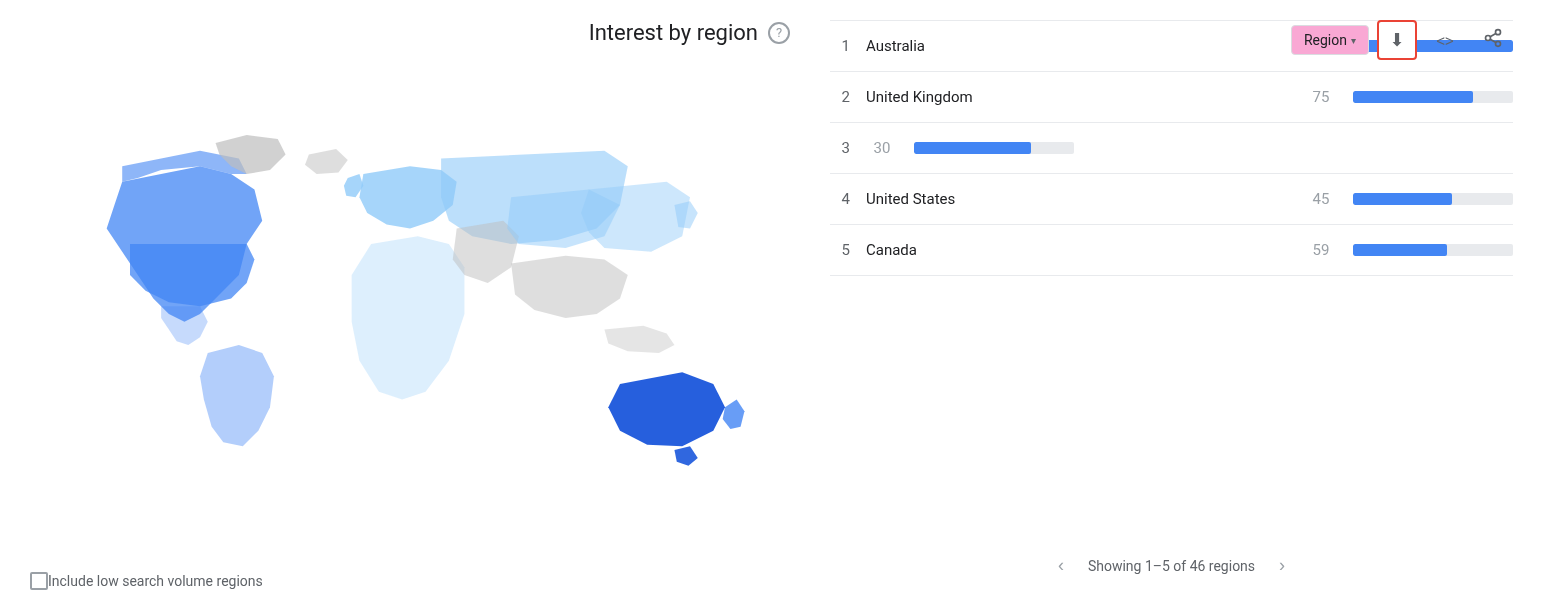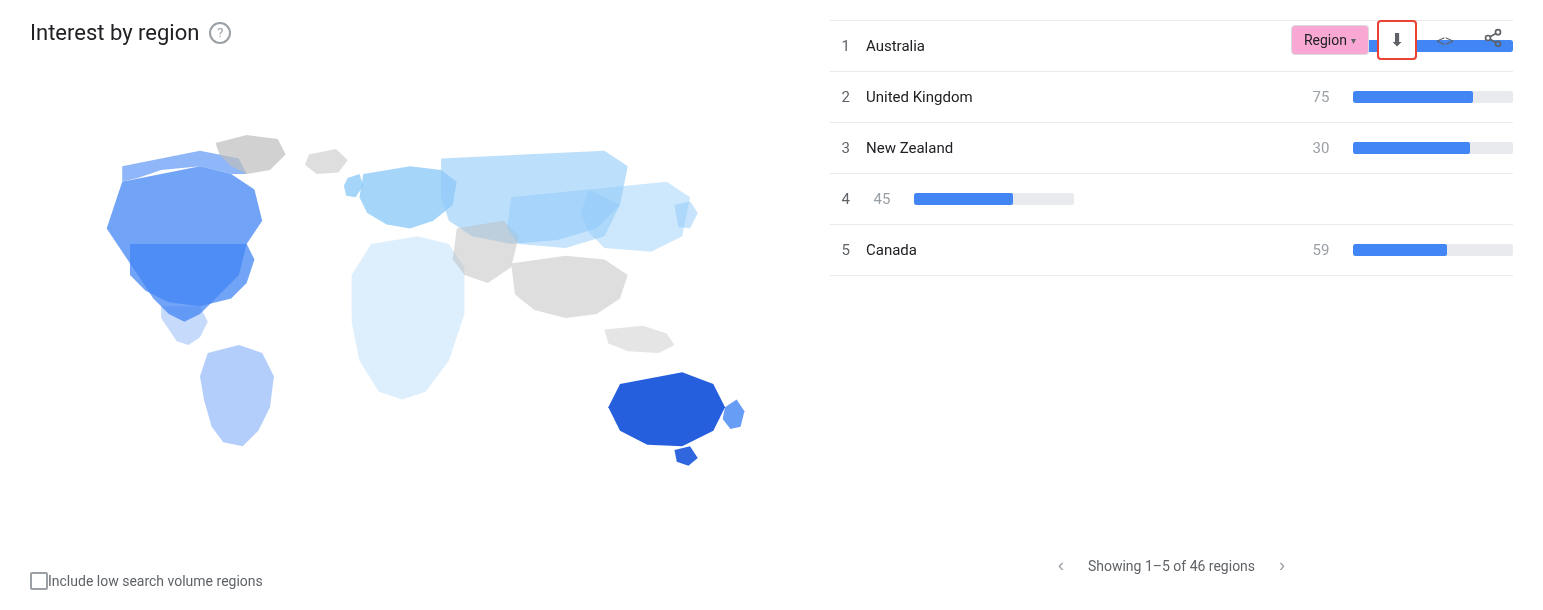--- a/index.html
+++ b/index.html
@@ -24,21 +24,21 @@
     .left-panel {
       flex: 0 0 760px;
       display: flex;
       flex-direction: column;
       position: relative;
     }
 
     .header-row {
       display: flex;
       align-items: center;
-      justify-content: flex-start;
+      justify-content: flex-end;
       margin-bottom: 10px;
     }
 
     .title-group {
       display: flex;
       align-items: center;
       gap: 10px;
     }
 
     .page-title {
@@ -320,28 +320,28 @@
         <div class="region-row">
       <span class="rank">2</span>
       <span class="country-name">United Kingdom</span>
       <span class="score">75</span>
       <div class="bar-container">
         <div class="bar-fill" style="width:75%;"></div>
       </div>
     </div>
         <div class="region-row">
       <span class="rank">3</span>
-      <span class="country-name">New Zealand</span>
       <span class="score">30</span>
       <div class="bar-container">
         <div class="bar-fill" style="width:73%;"></div>
       </div>
     </div>
         <div class="region-row">
       <span class="rank">4</span>
+      <span class="country-name">United States</span>
       <span class="score">45</span>
       <div class="bar-container">
         <div class="bar-fill" style="width:62%;"></div>
       </div>
     </div>
         <div class="region-row">
       <span class="rank">5</span>
       <span class="country-name">Canada</span>
       <span class="score">59</span>
       <div class="bar-container">

